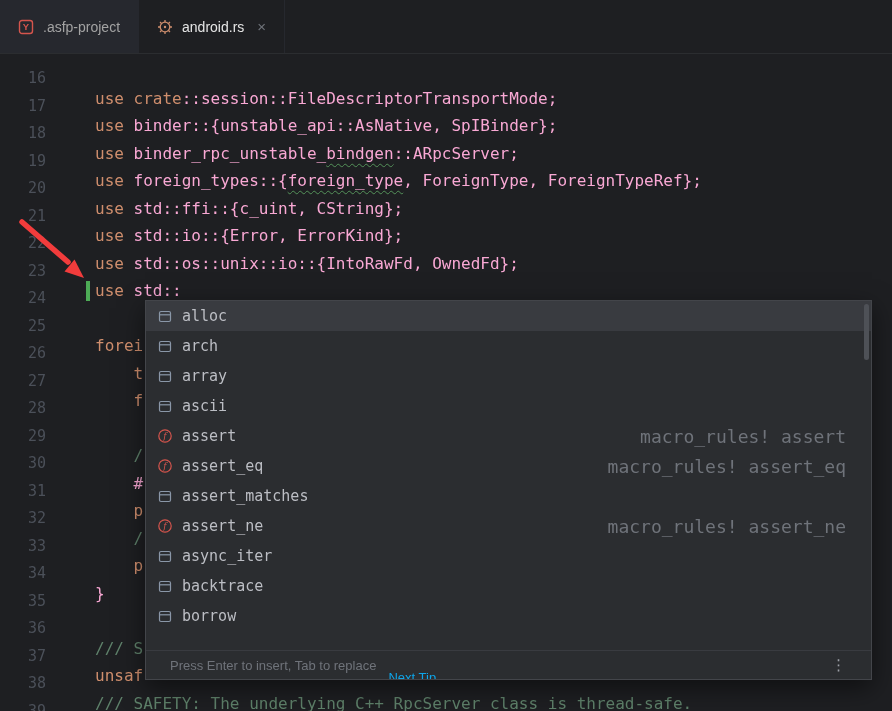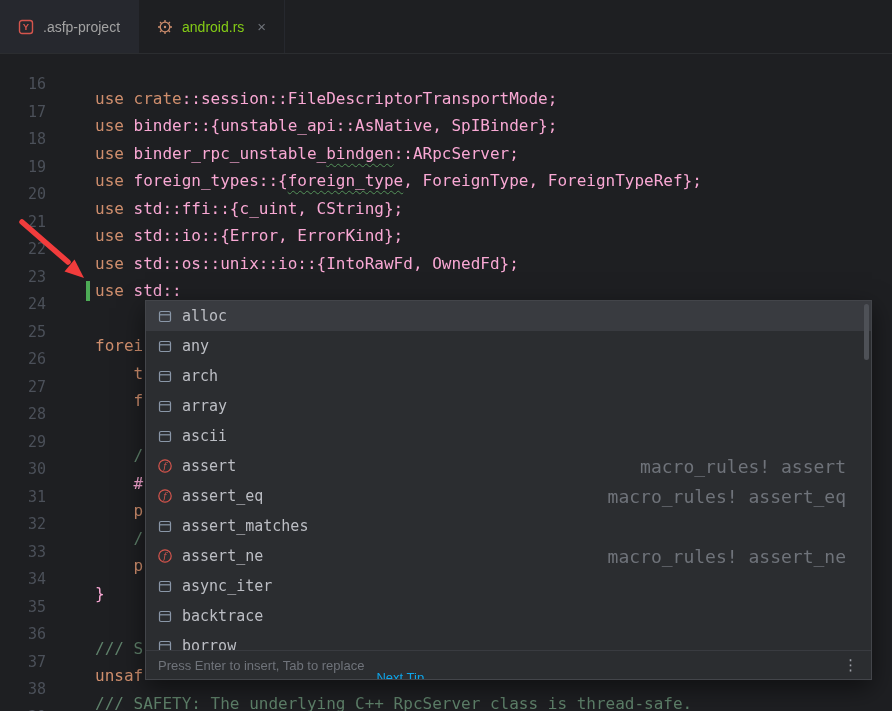--- a/index.html
+++ b/index.html
@@ -6,27 +6,27 @@
   html,body { width:892px; height:711px; overflow:hidden; }
   body { background:#1E1F22; font-family:"Liberation Sans", sans-serif; position:relative; }
 
   .window { position:absolute; inset:0; background:#1E1F22; overflow:hidden; }
 
   
   .tabbar { height:54px; display:flex; align-items:stretch; border-bottom:1px solid #2B2D30; background:#1E1F22; }
   .tab { display:flex; align-items:center; gap:9px; padding:0 18px; font-size:14px; color:#BCBEC4; border-right:1px solid #26282E; cursor:default; }
   .tab.tab-project { background:#26282E; }
   .tab.tab-project .tab-label { color:#a3a3a3; }
-  .tab.tab-active .tab-label { color:#84cc16; }
+  .tab.tab-active .tab-label { color:#e5e5e5; }
   .tab-close { color:#6F737A; font-size:15px; margin-left:4px; line-height:1; }
   .icon16 { width:16px; height:16px; flex:none; }
 
   
   .editor { position:absolute; top:55px; left:0; width:892px; height:656px; display:flex; overflow:hidden; }
-  .gutter { width:95px; flex:none; padding-top:16px; }
+  .gutter { width:95px; flex:none; padding-top:10px; }
   .line-number { width:46px; height:27.5px; line-height:27.5px; text-align:right;
                  font:15px/27.5px "DejaVu Sans Mono", monospace; color:#4B5059; }
   .code { flex:1; padding-top:2px; overflow:hidden; }
   .code-line { height:27.5px; line-height:27.5px; white-space:pre;
                font:16px/27.5px "DejaVu Sans Mono", monospace; color:#BCBEC4; }
   .c-kw { color:#CF8E6D; }
   .c-tx { color:#f9a8d4; }
   .c-doc { color:#5F826B; }
   .wavy { text-decoration-line:underline; text-decoration-style:wavy; text-decoration-color:#549159;
           text-decoration-thickness:1px; text-underline-offset:4px; text-decoration-skip-ink:none; }
@@ -40,21 +40,21 @@
            z-index:5; display:flex; flex-direction:column; overflow:hidden; }
   .popup-list { flex:1; position:relative; overflow:hidden;text-align:center; }
   .popup-item { height:30px; display:flex; align-items:center; gap:9px; padding:0 11px;
                 font:15px "DejaVu Sans Mono", monospace; color:#BCBEC4; }
   .popup-item.selected { background:#393B40; }
   .popup-item .item-icon { width:16px; height:16px; flex:none; display:inline-flex; }
   .popup-item .tail { margin-left:auto; color:#6F737A; padding-right:14px; font-size:18px; }
   .popup-scrollbar { position:absolute; right:2px; top:3px; width:5px; height:56px;
                      background:#4E5157; border-radius:3px; }
   .popup-footer { height:29px; flex:none; border-top:1px solid #393B40; display:flex; align-items:center;
-                  padding:0 12px; gap:12px; font-size:13px; color:#6F737A; background:#2B2D30; }
+                  padding:0 24px; gap:12px; font-size:13px; color:#6F737A; background:#2B2D30; }
   .next-tip { color:#0ea5e9;margin-top:24px; }
   .kebab { margin-left:auto; color:#9DA0A8; font-size:15px; letter-spacing:1px; }
 
   
   .arrow { position:absolute; left:0; top:200px; width:110px; height:100px; z-index:10; pointer-events:none; }
 </style>
 </head>
 <body>
 
 <div class="window">
@@ -156,29 +156,20 @@
             </span>
             <span>alloc</span>
           </div>
           <div class="popup-item">
             <span class="item-icon">
               <svg viewBox="0 0 16 16" width="16" height="16">
                 <rect x="2.5" y="3.5" width="11" height="10" rx="1.5" fill="none" stroke="#8A97A8" stroke-width="1.2"></rect>
                 <line x1="2.5" y1="6.8" x2="13.5" y2="6.8" stroke="#8A97A8" stroke-width="1.2"></line>
               </svg>
             </span>
-            <span>any</span>
-          </div>
-          <div class="popup-item">
-            <span class="item-icon">
-              <svg viewBox="0 0 16 16" width="16" height="16">
-                <rect x="2.5" y="3.5" width="11" height="10" rx="1.5" fill="none" stroke="#8A97A8" stroke-width="1.2"></rect>
-                <line x1="2.5" y1="6.8" x2="13.5" y2="6.8" stroke="#8A97A8" stroke-width="1.2"></line>
-              </svg>
-            </span>
             <span>arch</span>
           </div>
           <div class="popup-item">
             <span class="item-icon">
               <svg viewBox="0 0 16 16" width="16" height="16">
                 <rect x="2.5" y="3.5" width="11" height="10" rx="1.5" fill="none" stroke="#8A97A8" stroke-width="1.2"></rect>
                 <line x1="2.5" y1="6.8" x2="13.5" y2="6.8" stroke="#8A97A8" stroke-width="1.2"></line>
               </svg>
             </span>
             <span>array</span>

